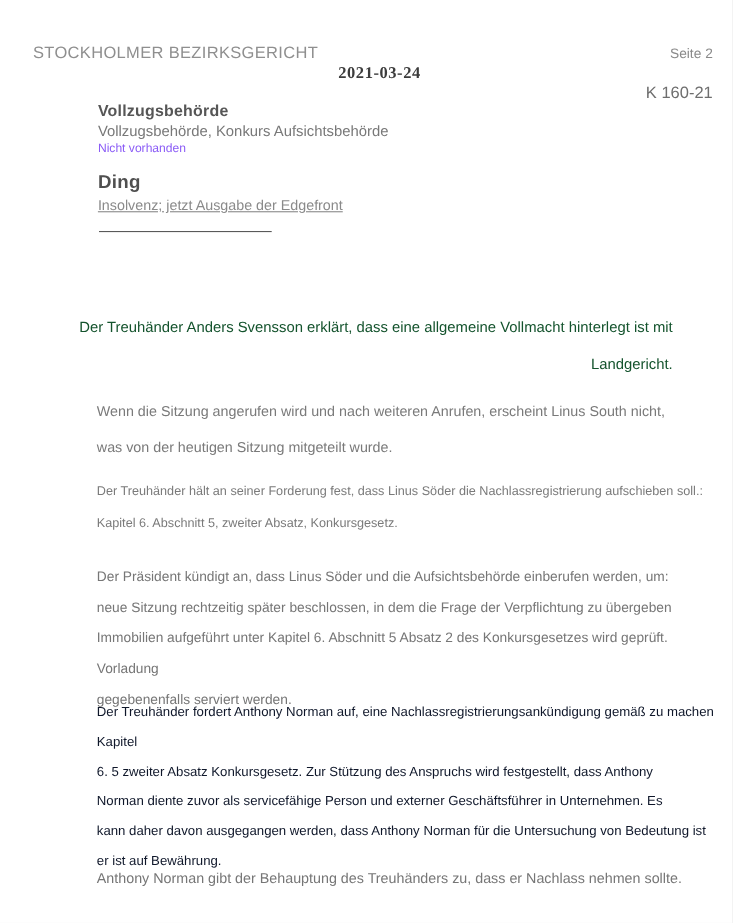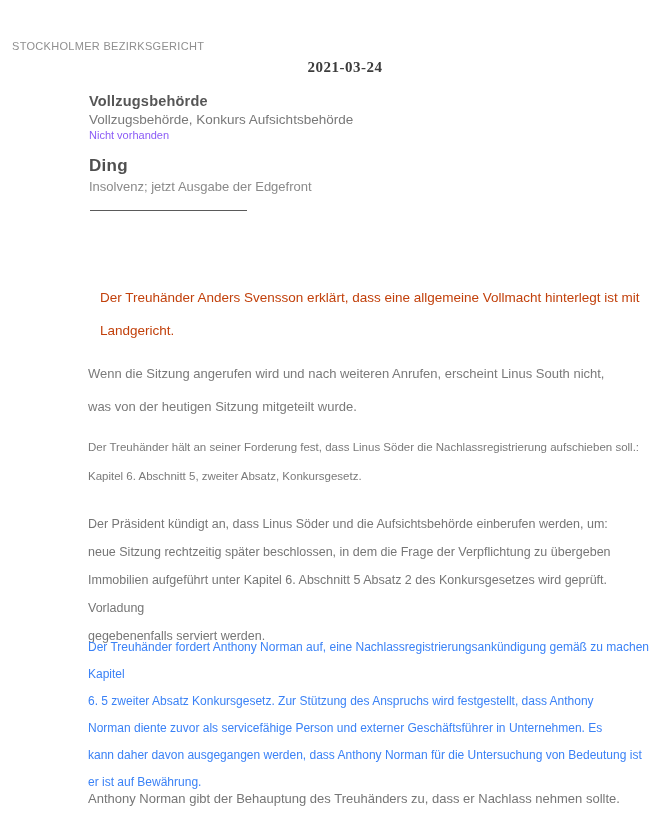--- a/index.html
+++ b/index.html
@@ -6,55 +6,59 @@
   .page{
     position:relative;
     width:666px;height:839px;
     background:#ffffff;
     font-family:"Liberation Sans","DejaVu Sans",sans-serif;
     overflow:hidden;
     margin:0 auto;
   }
   .abs{position:absolute;white-space:pre-line;}
   
-  .court{left:12px;top:40px;font-size:11px;color:#8f8f8f;letter-spacing:.3px;}
+  .court{left:30px;top:40px;font-size:15px;color:#8f8f8f;letter-spacing:.3px;}
   .title-block{left:250px;top:38px;width:190px;text-align:center;}
   .doc-title{font-size:18px;font-weight:bold;letter-spacing:3.5px;color:#686868;}
   .doc-date{font-family:"Liberation Serif","DejaVu Serif",serif;font-weight:bold;font-size:15px;color:#3c3c3c;margin-top:3px;letter-spacing:.5px;}
   .right-block{right:18px;top:24px;text-align:right;}
   .page-label{font-size:12.5px;color:#8a8a8a;}
   .case-number{font-size:15px;color:#6e6e6e;margin-top:2px;}
   
   .h-supervision{left:89px;top:93px;font-size:14.5px;font-weight:bold;color:#565656;letter-spacing:.2px;}
   .l-supervision{left:89px;top:112px;font-size:13.5px;color:#787878;}
   .n-supervision{left:89px;top:129px;font-size:11px;color:#8b5cf6;}
   .h-matter{left:89px;top:156px;font-size:17px;font-weight:bold;color:#4f4f4f;letter-spacing:.3px;}
-  .l-matter{left:89px;top:179px;font-size:13px;color:#8a8a8a;}
+  .l-matter{left:89px;top:179px;font-size:13px;color:#8a8a8a;text-decoration:underline;}
   .rule{position:absolute;left:90px;top:210px;width:157px;height:0;border-top:1.6px solid #5a5a5a;}
   
   .para{color:#7c7c7c;}
   .p1{left:88px;top:235px;font-size:11px;color:#8a8a8a;line-height:18px;}
-  .p2{left:100px;top:281px;font-size:13.5px;color:#c2410c;line-height:33px;}
+  .p2{left:72px;top:281px;font-size:13.5px;color:#14532d;line-height:33px;text-align:right;}
   .p3{left:88px;top:357px;font-size:13px;color:#7a7a7a;line-height:33px;}
   .p4{left:88px;top:433px;font-size:11.5px;color:#7a7a7a;line-height:29px;}
   .p5{left:88px;top:510px;font-size:12.5px;color:#767676;line-height:28px;}
-  .p6{left:88px;top:634px;font-size:12px;color:#3b82f6;line-height:27px;}
+  .p6{left:88px;top:634px;font-size:12px;color:#0f172a;line-height:27px;}
   .p7{left:88px;top:789px;font-size:13px;color:#767676;line-height:20px;}
 </style>
 </head>
 <body>
 
 <div class="page">
 
   <div class="abs court">STOCKHOLMER BEZIRKSGERICHT</div>
 
   <div class="abs title-block">
     <div class="doc-date">2021-03-24</div>
   </div>
 
+  <div class="abs right-block">
+    <div class="page-label">Seite 2</div>
+    <div class="case-number">K 160-21</div>
+  </div>
 
   <div class="abs h-supervision">Vollzugsbehörde</div>
   <div class="abs l-supervision">Vollzugsbehörde, Konkurs Aufsichtsbehörde</div>
   <div class="abs n-supervision">Nicht vorhanden</div>
 
   <div class="abs h-matter">Ding</div>
   <div class="abs l-matter">Insolvenz; jetzt Ausgabe der Edgefront</div>
 
   <div class="rule"></div>
 

